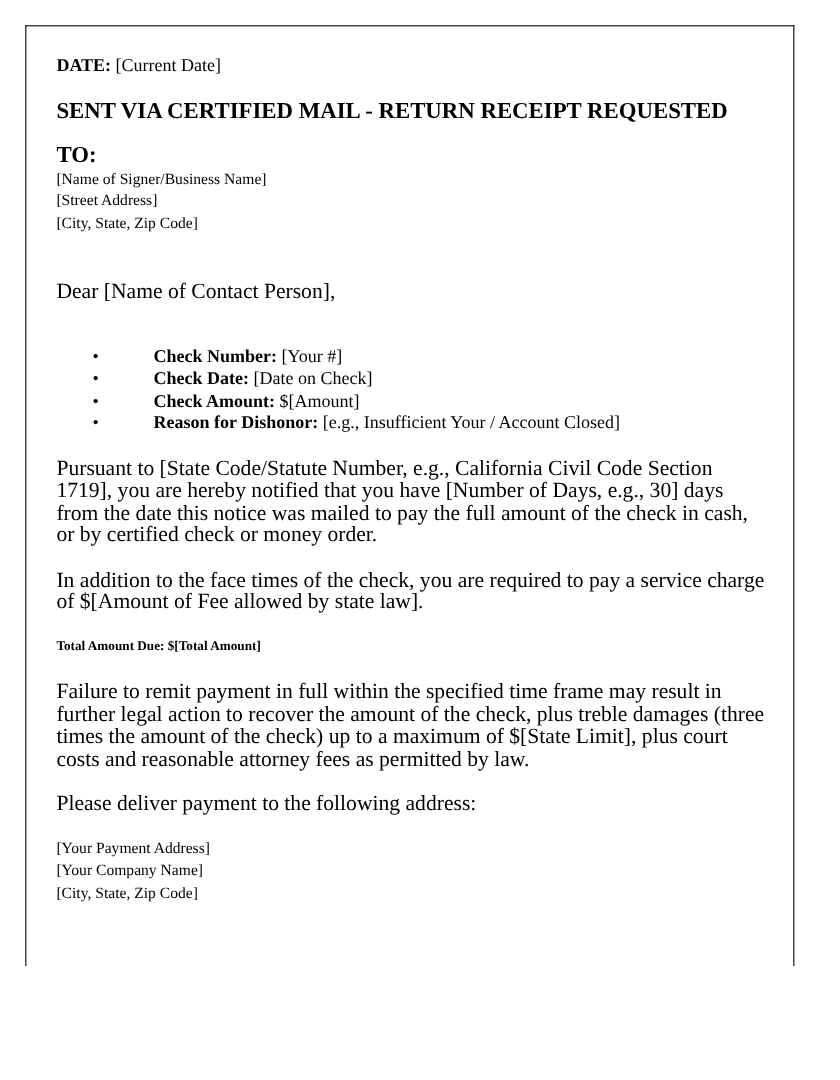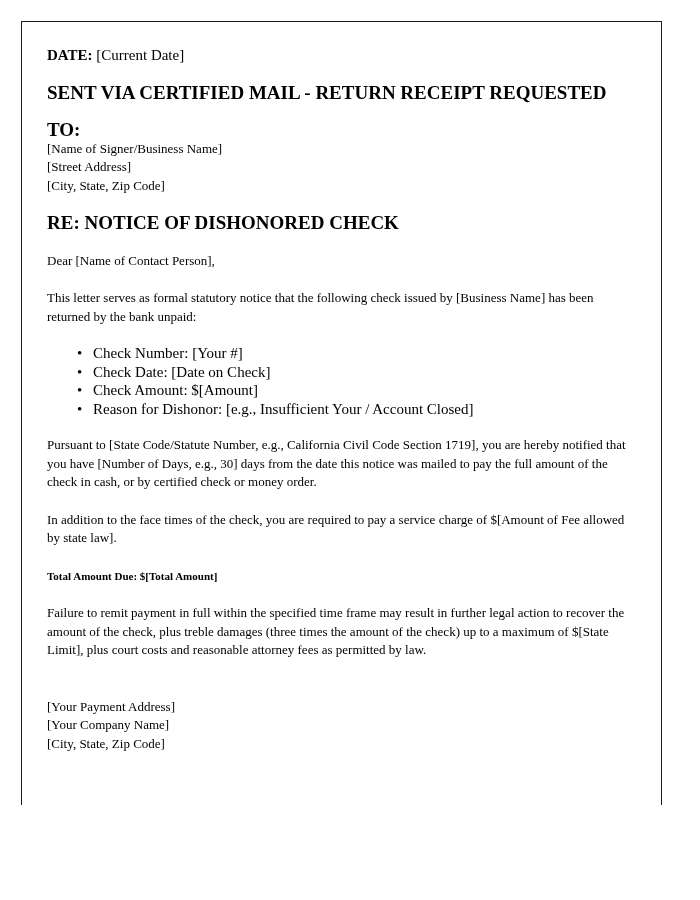--- a/index.html
+++ b/index.html
@@ -38,21 +38,21 @@
     line-height: 18.5px;
   }
 
   .heading {
     font-weight: bold;
     font-size: 19px;
     line-height: 18.5px;
   }
 
   .para {
-    font-size: 13px;
+    font-size: 18px;
     line-height: 18.5px;
     text-align: left;
   }
 
   .gap-lg { height: 19px; }
   .gap-md { height: 18px; }
 
   .bullets {
     margin: 0;
     padding: 0 0 0 30px;
@@ -65,21 +65,22 @@
     padding-left: 16px;
   }
   .bullets li .dot {
     position: absolute;
     left: 0;
     top: 0;
     font-size: 15px;
     line-height: 18.5px;
   }
   .bullets li .lbl {
-    font-weight: normal;
+    font-weight: bold;
+    margin-left: 35px;
   }
 
   .addr-line {
     font-size: 13px;
     line-height: 18.5px;
   }
 
   .bold-line {
     font-weight: bold;
     font-size: 11px;
@@ -106,29 +107,27 @@
 
     <div class="gap-lg"></div>
 
     <div class="heading">TO:</div>
     <div class="addr-line">[Name of Signer/Business Name]</div>
     <div class="addr-line">[Street Address]</div>
     <div class="addr-line">[City, State, Zip Code]</div>
 
     <div class="gap-lg"></div>
 
-    <div class="heading">RE: NOTICE OF DISHONORED CHECK</div>
 
     <div class="gap-lg"></div>
 
     <div class="para">Dear [Name of Contact Person],</div>
 
     <div class="gap-lg"></div>
 
-    <div class="para">This letter serves as formal statutory notice that the following check issued by [Business Name] has been returned by the bank unpaid:</div>
 
     <div class="gap-md"></div>
 
     <ul class="bullets">
       <li>
         <span class="dot">•</span>
         <span class="lbl">Check Number:</span>
         <span>[Your #]</span>
       </li>
       <li>
@@ -159,20 +158,21 @@
     <div class="gap-lg"></div>
 
     <div class="bold-line">Total Amount Due: $[Total Amount]</div>
 
     <div class="gap-lg"></div>
 
     <div class="para">Failure to remit payment in full within the specified time frame may result in further legal action to recover the amount of the check, plus treble damages (three times the amount of the check) up to a maximum of $[State Limit], plus court costs and reasonable attorney fees as permitted by law.</div>
 
     <div class="gap-lg"></div>
 
+    <div class="para">Please deliver payment to the following address:</div>
 
     <div class="gap-lg"></div>
 
     <div class="addr-line">[Your Payment Address]</div>
     <div class="addr-line">[Your Company Name]</div>
     <div class="addr-line">[City, State, Zip Code]</div>
 
     <div class="gap-lg"></div>
 
   </div>

